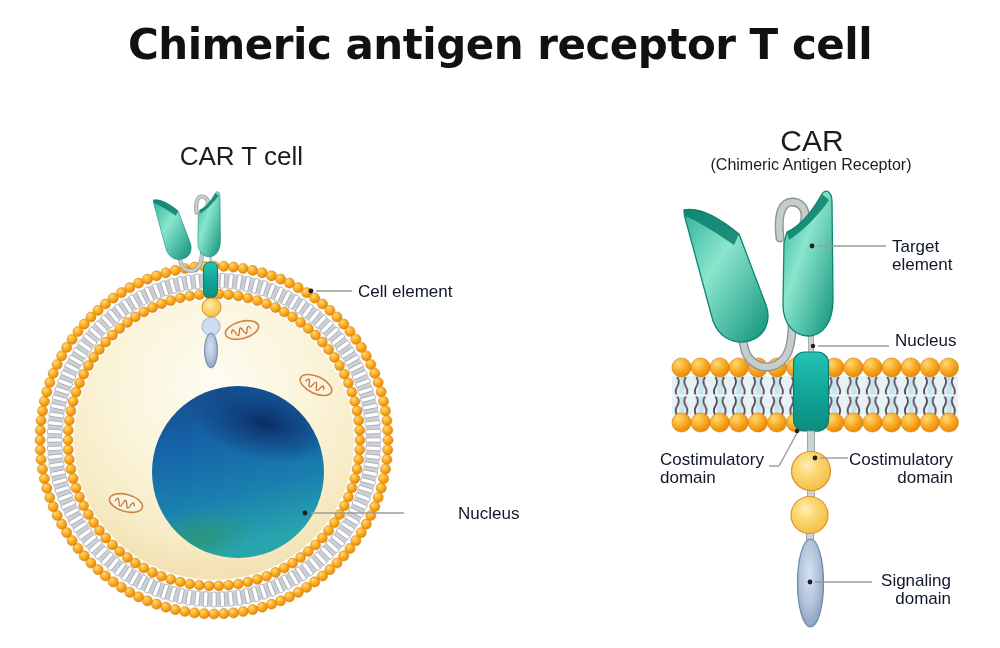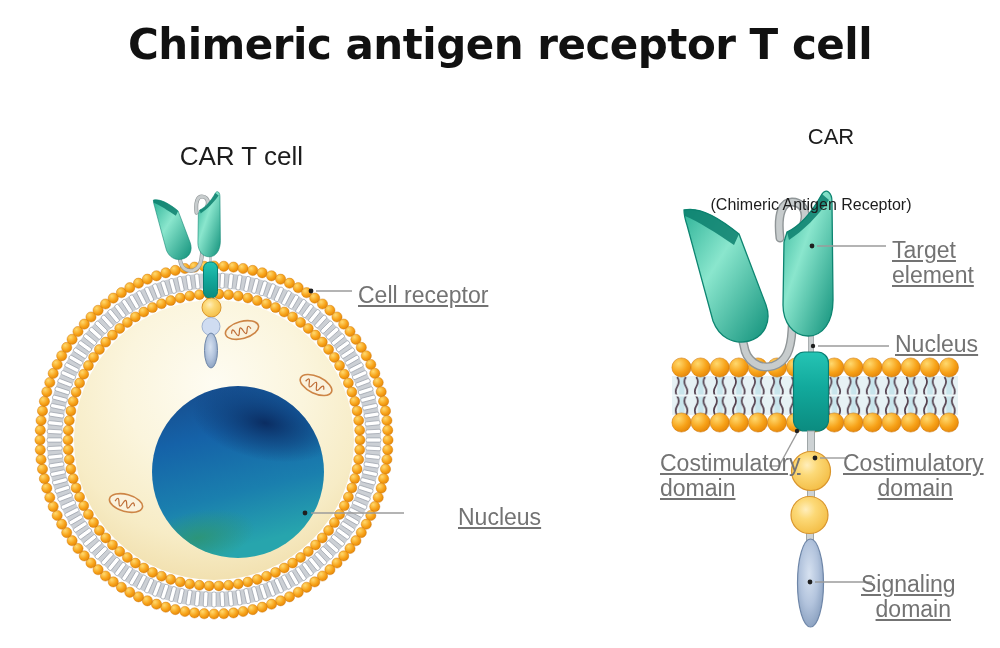--- a/index.html
+++ b/index.html
@@ -2,27 +2,27 @@
 <html><head>
 <meta charset="utf-8">
 <style>
   html,body{margin:0;padding:0;background:#fff;}
   .stage{position:relative;width:1000px;height:648px;background:#fff;overflow:hidden;
          font-family:"Liberation Sans", sans-serif;color:#1c1c1c;}
   .stage svg{position:absolute;left:0;top:0;}
   .main-title{position:absolute;left:0;right:0;top:20px;text-align:center;
               font-family:"DejaVu Sans", sans-serif;font-weight:700;font-size:42px;
               letter-spacing:-0.5px;color:#111;}
-  .lbl{position:absolute;font-size:23px;line-height:1.08;color:#737373;text-decoration:underline;}
+  .lbl{position:absolute;font-size:17px;line-height:1.08;color:#0f172a;}
   .heading-left{position:absolute;left:123px;top:141px;width:180px;text-align:right;
                 font-size:26px;color:#1c1c1c;}
-  .heading-right{position:absolute;left:751px;top:124px;width:160px;text-align:center;
-                 font-size:22px;color:#1c1c1c;}
+  .heading-right{position:absolute;left:732px;top:124px;width:160px;text-align:center;
+                 font-size:30px;color:#1c1c1c;}
   .subheading-right{position:absolute;left:681px;top:156px;width:260px;text-align:center;
-                    font-size:16px;color:#1c1c1c;margin-top:40px;}
+                    font-size:16px;color:#1c1c1c;}
   .lbl-cell-membrane{left:358px;top:283px;}
   .lbl-nucleus{left:410px;top:505px;margin-left:48px;}
   .lbl-target{left:892px;top:238px;width:66px;}
   .lbl-spacer{left:895px;top:332px;}
   .lbl-transmembrane{left:660px;top:451px;width:130px;}
   .lbl-costim{left:843px;top:451px;width:110px;text-align:right;}
   .lbl-signaling{left:861px;top:572px;width:90px;text-align:right;}
 </style>
 </head>
 <body>
@@ -549,21 +549,21 @@
       <circle cx="797" cy="431" r="2.2"></circle>
       <circle cx="815" cy="458" r="2.4"></circle>
       <circle cx="810" cy="582" r="2.4"></circle>
     </g>
   </svg>
 
   <div class="main-title">Chimeric antigen receptor T cell</div>
 
   <div class="heading-left">CAR T cell</div>
 
-  <div class="lbl lbl-cell-membrane">Cell receptor</div>
+  <div class="lbl lbl-cell-membrane">Cell element</div>
   <div class="lbl lbl-nucleus">Nucleus</div>
 
   <div class="heading-right">CAR</div>
   <div class="subheading-right">(Chimeric Antigen Receptor)</div>
 
   <div class="lbl lbl-target">Target element</div>
   <div class="lbl lbl-spacer">Nucleus</div>
   <div class="lbl lbl-transmembrane">Costimulatory domain</div>
   <div class="lbl lbl-signaling">Signaling domain</div>
   <div class="lbl lbl-costim">Costimulatory domain</div>

